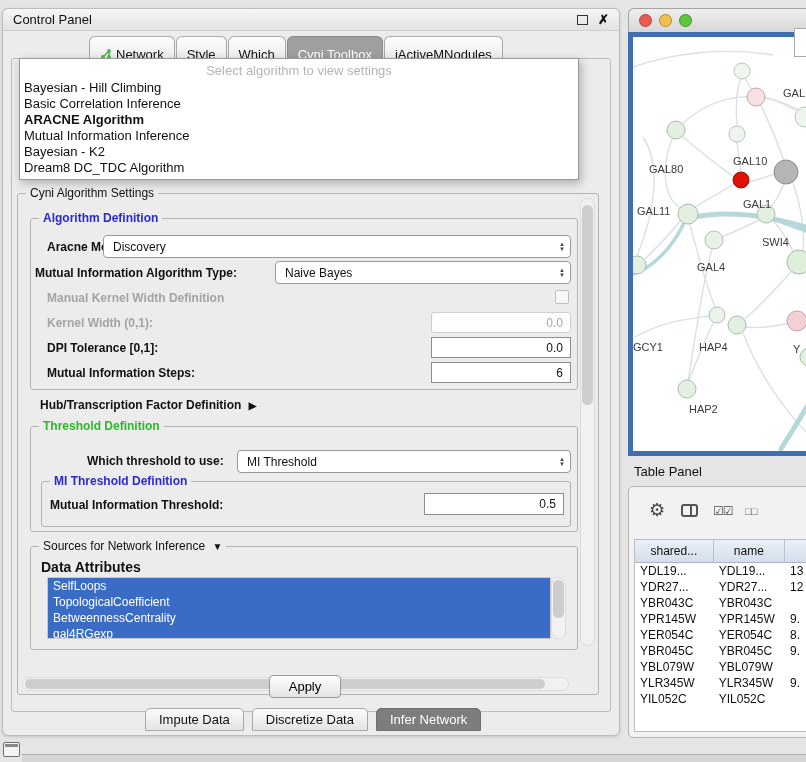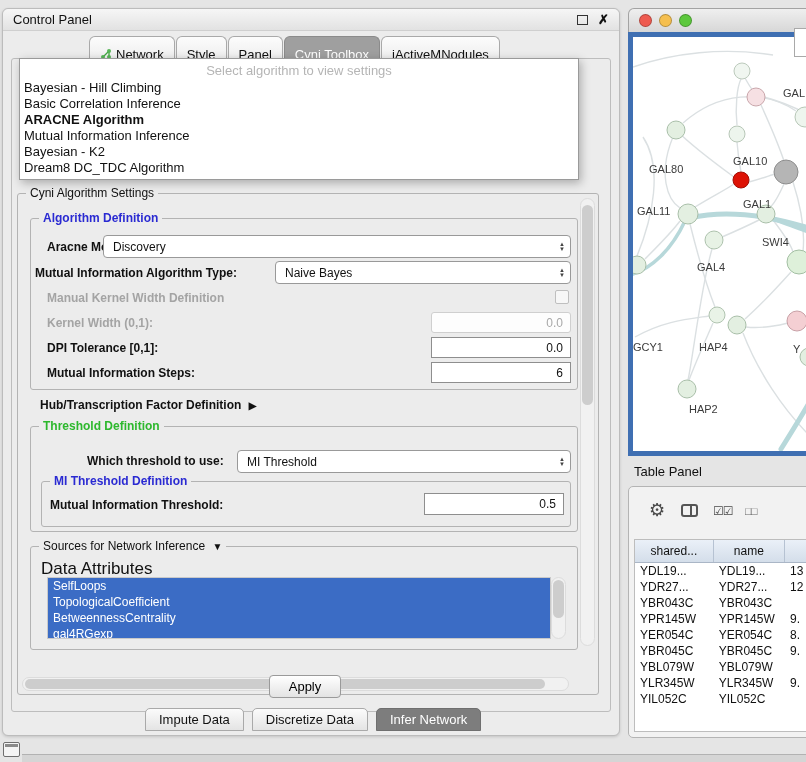--- a/index.html
+++ b/index.html
@@ -51,21 +51,21 @@
   .arrows i{font-style:normal;display:block;font-size:6px;line-height:5px;color:#444;text-align:center}
   
   .tfield{position:absolute;height:21px;background:#fff;border:1px solid #8e8e8e;font-size:12px;
        display:flex;align-items:center;justify-content:flex-end;padding:0 7px;box-sizing:border-box}
   .tfield.off{border-color:#cfcfcf;color:#a8a8a8;background:#fdfdfd;border-radius:3px}
   .checkbox{position:absolute;width:14px;height:14px;background:#f7f7f7;border:1px solid #bfbfbf;
        border-radius:2px;box-sizing:border-box}
   .hub-row{position:absolute;left:22px;top:204px;font-size:12px;font-weight:bold;white-space:nowrap}
   .tri{font-size:10px;margin-left:4px}
   
-  .attr-label{position:absolute;left:10px;top:12px;font-size:17px;font-weight:normal}
+  .attr-label{position:absolute;left:10px;top:12px;font-size:14px;font-weight:bold}
   .attr-list{position:absolute;left:16px;top:30px;width:502px;height:60px;background:#fff;
        border:1px solid #c9c9c9;overflow:hidden}
   .attr-item{height:16px;line-height:16px;background:#3b6cc5;color:#fff;font-size:12px;
        padding-left:5px;white-space:nowrap}
   
   .sb-v{position:absolute;background:#f1f1f1;border:1px solid #dcdcdc;border-radius:8px}
   .sb-v .th{position:absolute;left:1px;right:1px;background:#cdcdcd;border-radius:6px}
   .sb-h{position:absolute;background:#f1f1f1;border:1px solid #dcdcdc;border-radius:8px}
   .sb-h .th{position:absolute;top:1px;bottom:1px;background:#cdcdcd;border-radius:6px}
   
@@ -138,21 +138,21 @@
             <circle cx="9" cy="3" r="2" fill="#58b558"></circle>
             <circle cx="9" cy="9" r="2" fill="#58b558"></circle>
           </svg>
       </span>
       <span>Network</span>
     </div>
     <div class="tab">
         <span>Style</span>
       </div>
     <div class="tab">
-        <span>Panel</span>
+        <span>Which</span>
       </div>
     <div class="tab active">
         <span>Cyni Toolbox</span>
       </div>
     <div class="tab">
         <span>jActiveMNodules</span>
       </div>
   </div>
 
   <div class="algo-popup">

